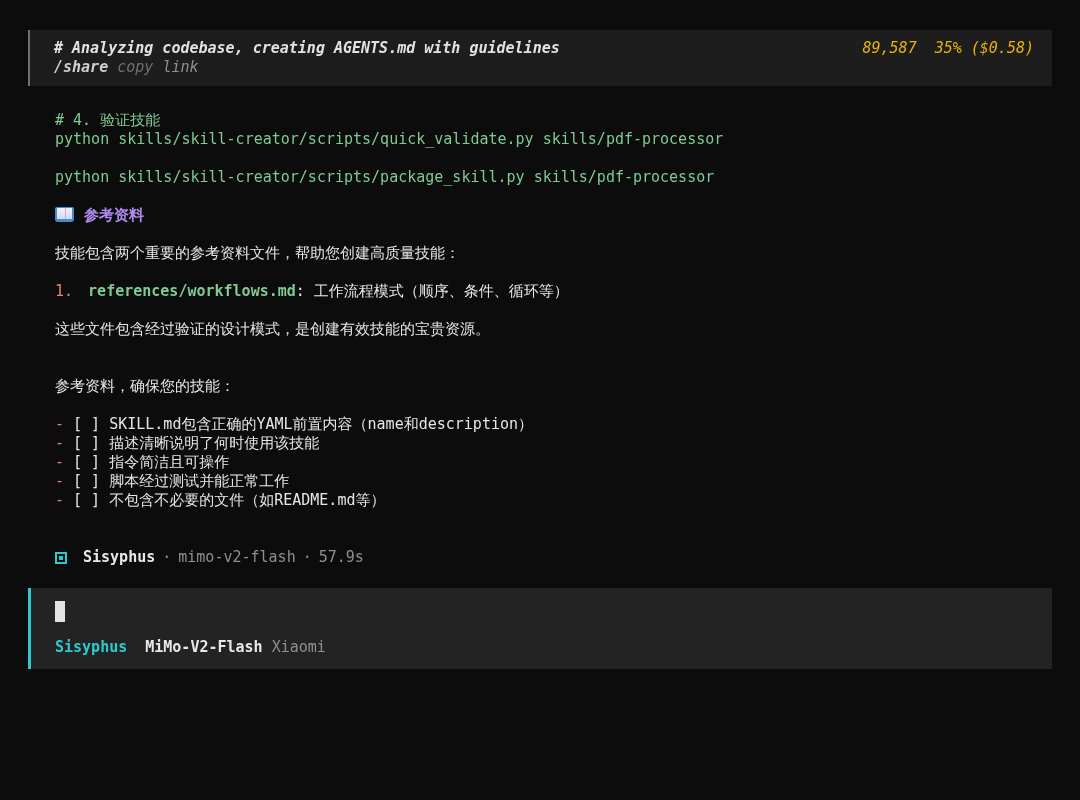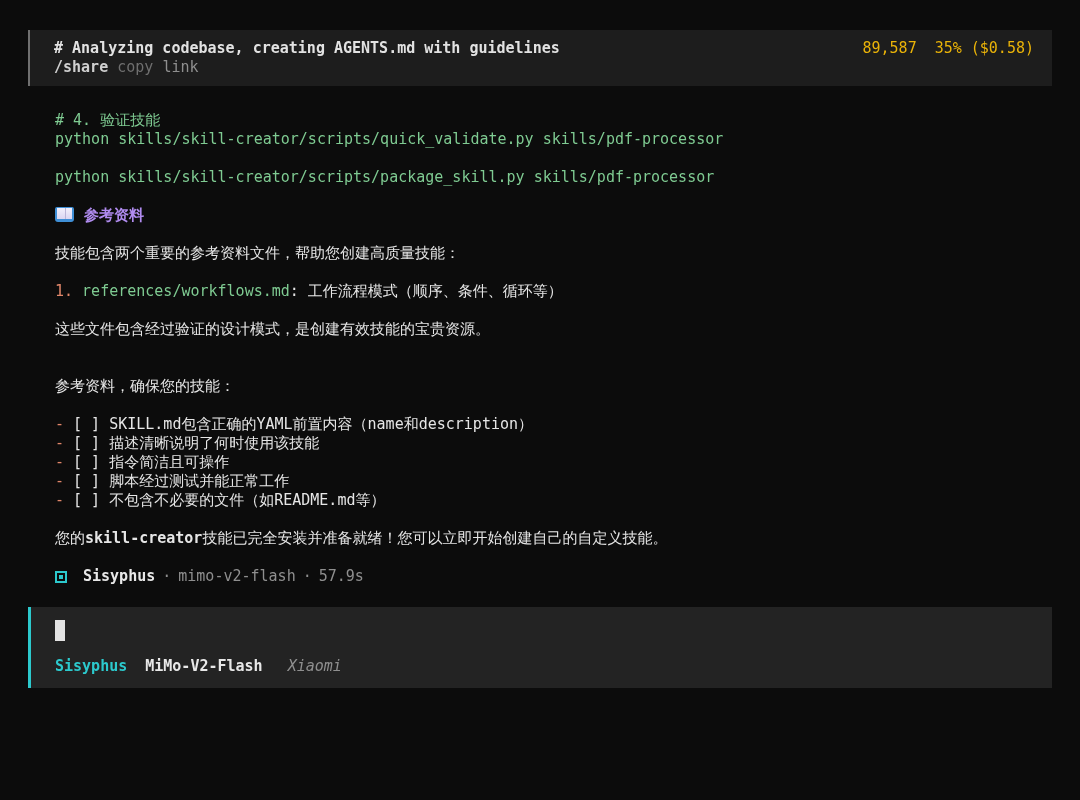--- a/index.html
+++ b/index.html
@@ -26,35 +26,36 @@
   .terminal { padding: 30px 28px 0 28px; height: 100%; display: flex; flex-direction: column; }
 
   
   .session-header {
     background: var(--panel-bg);
     border-left: 2px solid var(--border-gray);
     padding: 9px 18px 9px 24px;
     display: flex;
     justify-content: space-between;
     align-items: flex-start;
+    font-style: italic;
   }
   .session-title { font-weight: bold; color: #e2e2e2; line-height: 19px; white-space: pre; }
   .share-line { line-height: 19px; white-space: pre; }
   .share-cmd { font-weight: bold; color: #cfcfcf; cursor: pointer; }
   .copy-label { color: var(--dimmer); }
   .link-label { color: var(--dim); }
   .header-stats { color: #eab308; line-height: 19px; white-space: pre; }
   .header-stats .gap { display: inline-block; width: 18px; }
   .header-stats .gap2 { display: inline-block; width: 9px; }
 
   
   .content { margin-top: 25px; padding-left: 27px; }
   .line { min-height: 19px; line-height: 19px; white-space: pre-wrap; }
   .c-green { color: var(--green); }
-  .c-green-bold { color: var(--green); font-weight: normal; }
+  .c-green-bold { color: var(--green); font-weight: bold; margin-left: 6px; }
   .c-purple-bold { color: var(--purple); font-weight: bold; }
   .c-text { color: var(--text); }
   .c-text-bold { color: var(--text); font-weight: bold; }
   .c-salmon { color: var(--salmon); }
   .line-icon { display: inline-block; vertical-align: -2px; margin-right: 10px; }
   .book-icon {
     width: 19px; height: 15px;
     background: linear-gradient(#f2f0fc, #dad6f2);
     border: 2px solid #3f8fd6;
     border-top-width: 1px;
@@ -98,21 +99,21 @@
   .input-box {
     margin-top: 21px;
     background: var(--input-bg);
     border-left: 3px solid var(--teal);
     padding: 13px 16px 12px 24px;
   }
   .text-cursor-block { width: 10px; height: 21px; background: #e3e3e3; }
   .input-meta { margin-top: 16px; line-height: 19px; white-space: pre; }
   .input-agent { color: var(--teal); font-weight: bold; }
   .input-model { color: #e8e8e8; font-weight: bold; margin-left: 18px; }
-  .input-provider { color: var(--dim); margin-left: 25px; font-style: italic; }
+  .input-provider { color: var(--dim); margin-left: 9px; }
 
   
   .footer-hints { margin-top: 13px; text-align: right; line-height: 19px; white-space: pre; padding-right: 12px; }
   .key-label { font-weight: bold; color: #d2d2d2; }
   .action-label { color: var(--dim); }
   .hint-gap { display: inline-block; width: 18px; }
   .hint-gap-sm { display: inline-block; width: 8px; }
 </style>
 </head>
 <body>
@@ -143,21 +144,20 @@
       <div class="line"></div>
       <div class="line"></div>
       <div class="line"><span class="c-text">参考资料，确保您的技能：</span></div>
       <div class="line"></div>
       <div class="line"><span class="c-salmon">- </span><span class="c-text">[ ] SKILL.md包含正确的YAML前置内容（name和description）</span></div>
       <div class="line"><span class="c-salmon">- </span><span class="c-text">[ ] 描述清晰说明了何时使用该技能</span></div>
       <div class="line"><span class="c-salmon">- </span><span class="c-text">[ ] 指令简洁且可操作</span></div>
       <div class="line"><span class="c-salmon">- </span><span class="c-text">[ ] 脚本经过测试并能正常工作</span></div>
       <div class="line"><span class="c-salmon">- </span><span class="c-text">[ ] 不包含不必要的文件（如README.md等）</span></div>
       <div class="line"></div>
-      <div class="line"><span class="c-text">您的</span><span class="c-text-bold">skill-creator</span><span class="c-text">技能已完全安装并准备就绪！您可以立即开始创建自己的自定义技能。</span></div>
     </main>
 
   <div class="agent-status">
     <span class="agent-square-icon"></span>
     <span class="agent-name">Sisyphus</span>
     <span class="sep">·</span>
     <span class="dim-seg">mimo-v2-flash</span>
     <span class="sep">·</span>
     <span class="dim-seg">57.9s</span>
   </div>

